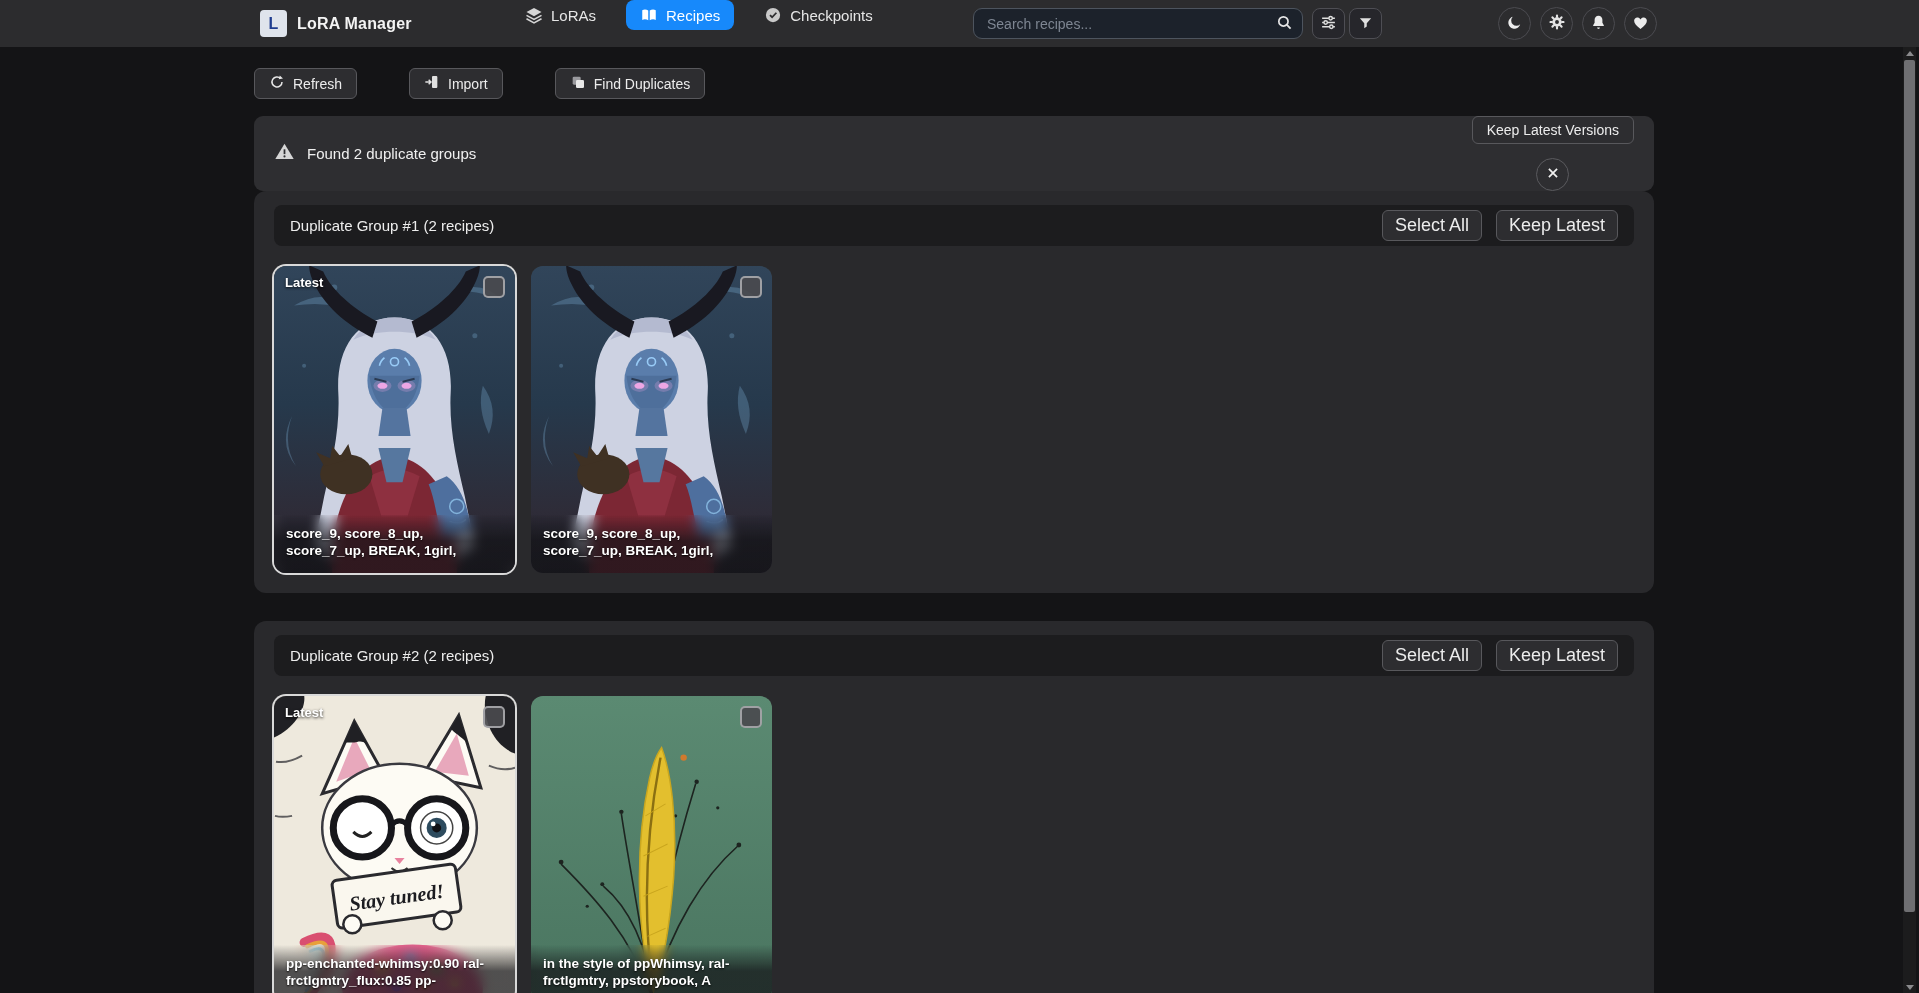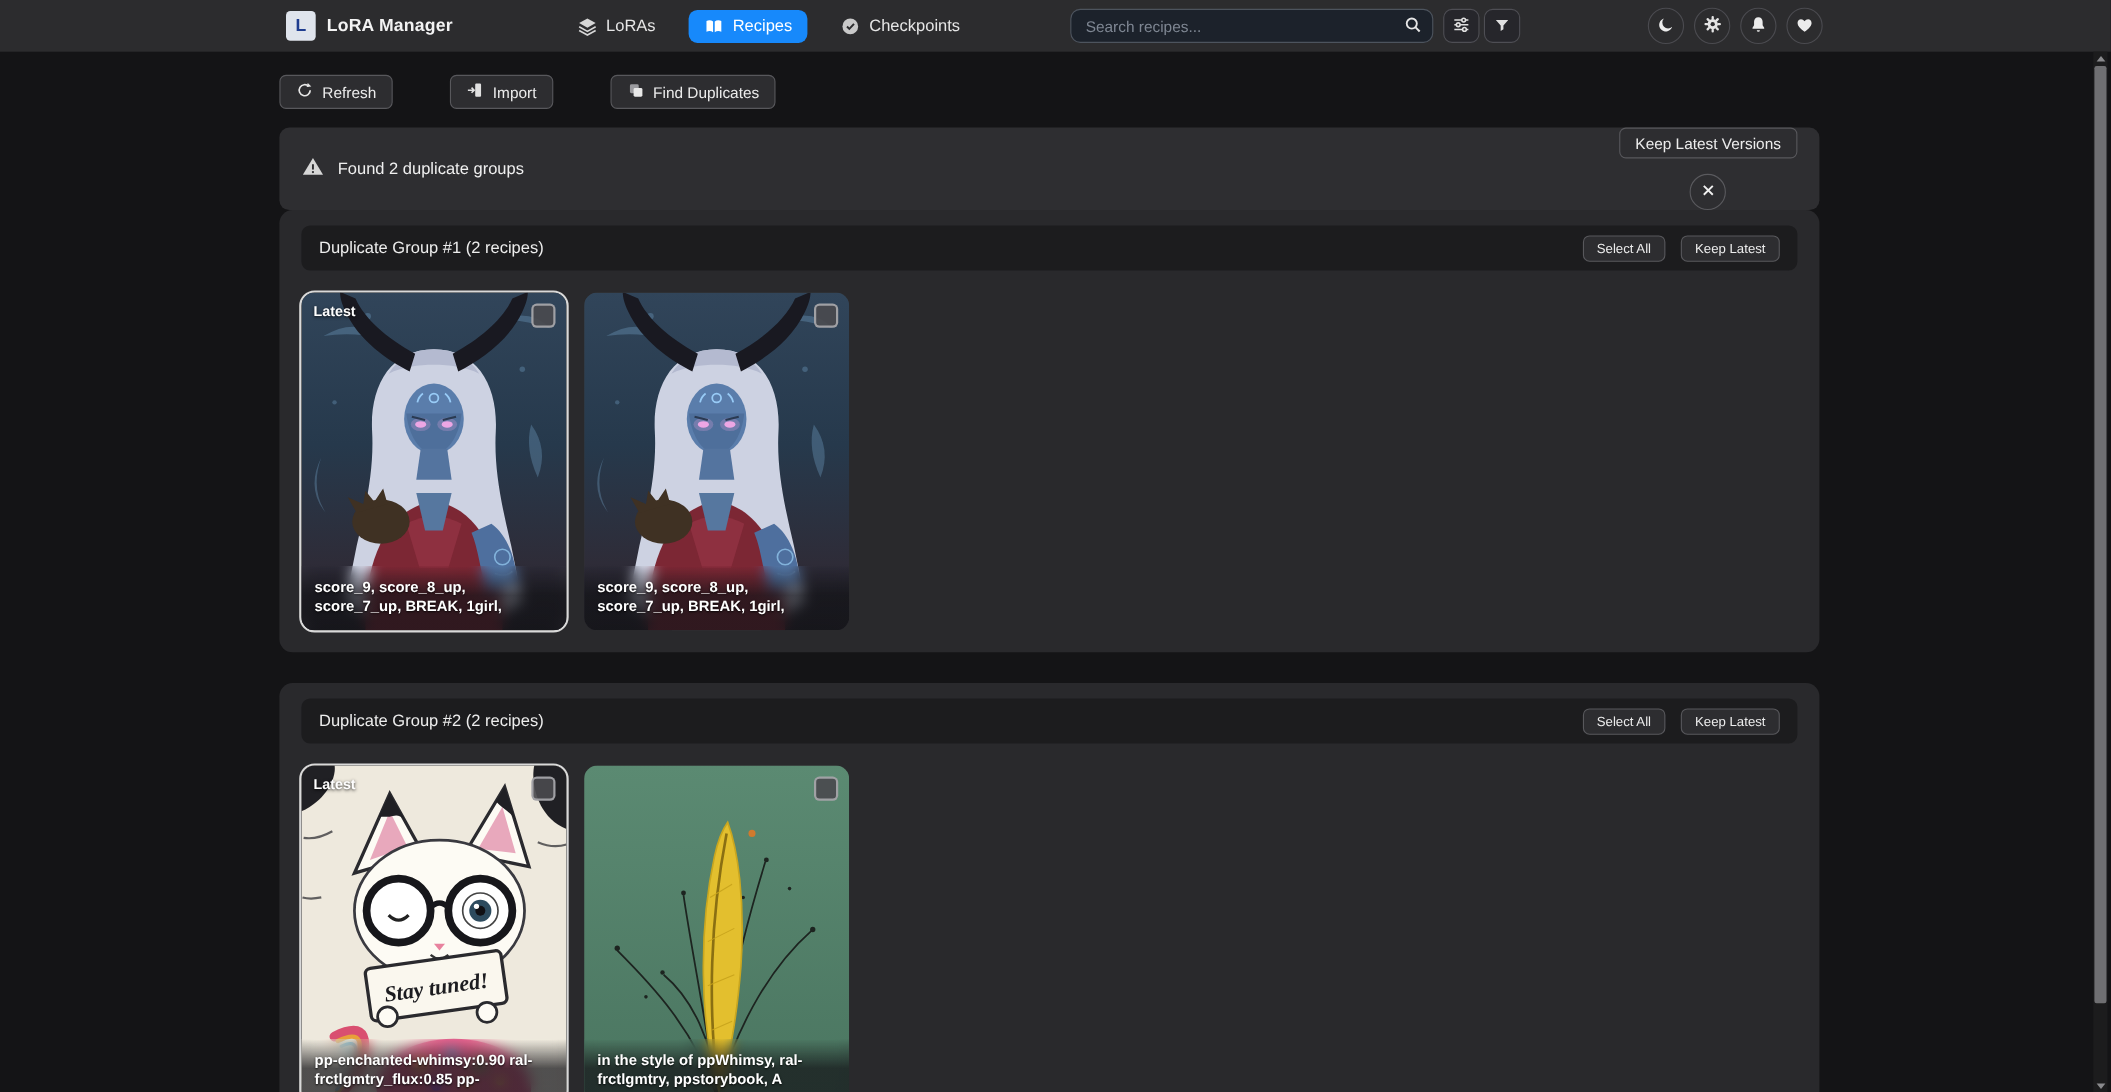--- a/index.html
+++ b/index.html
@@ -17,21 +17,21 @@
     background:#2c2c2e;
   }
   .brand { position:absolute; left:260px; top:0; height:47px; display:flex; align-items:center; gap:10px; }
   .logo {
     width:27px; height:27px; border-radius:4px; background:#dfe4ec;
     display:flex; align-items:center; justify-content:center;
     color:#1f3d8f; font-weight:bold; font-size:16px;
   }
   .app-title { font-size:16px; font-weight:bold; color:#f3f3f3; letter-spacing:.2px; }
 
-  .nav-tabs { position:absolute; left:515px; top:0; height:47px; display:flex; align-items:center; gap:20px; }
+  .nav-tabs { position:absolute; left:515px; top:0; height:47px; display:flex; align-items:flex-start; gap:20px; }
   .nav-item {
     display:flex; align-items:center; gap:8px; font-size:15px; color:#e6e6e6;
     padding:6px 10px; border-radius:8px; cursor:pointer; white-space:nowrap;
   }
   .nav-item.active { background:#1789fb; color:#fff; padding:6px 14px; }
   .nav-item svg { display:block; }
 
   .search-wrap { position:absolute; left:973px; top:8px; width:330px; height:31px; }
   .search-input {
     width:100%; height:100%; background:#1c222b; border:1px solid #4d545e; border-radius:9px;
@@ -90,21 +90,21 @@
   .group {
     background:#29292c; border-radius:12px; padding:14px 20px 20px 20px;
   }
   .group + .group { margin-top:28px; }
   .group-header {
     height:41px; background:#1c1c1e; border-radius:8px;
     display:flex; align-items:center; justify-content:space-between; padding:0 16px;
   }
   .group-title { font-size:15px; color:#ededed; }
   .group-actions { display:flex; gap:14px; }
-  .btn-sm { padding:4px 12px; font-size:12px; }
+  .btn-sm { padding:4px 12px; font-size:18px; }
 
   .cards { display:flex; gap:16px; margin-top:20px; }
   .card {
     position:relative; width:241px; height:307px; border-radius:12px; overflow:hidden;
     background:#333; cursor:pointer; flex:none;
   }
   .card.latest { box-shadow:0 0 0 2px #d9d9d9; }
   .card-img { position:absolute; inset:0; width:100%; height:100%; display:block; }
   .badge {
     position:absolute; top:9px; left:11px; font-size:13px; font-weight:bold; color:#fff;

